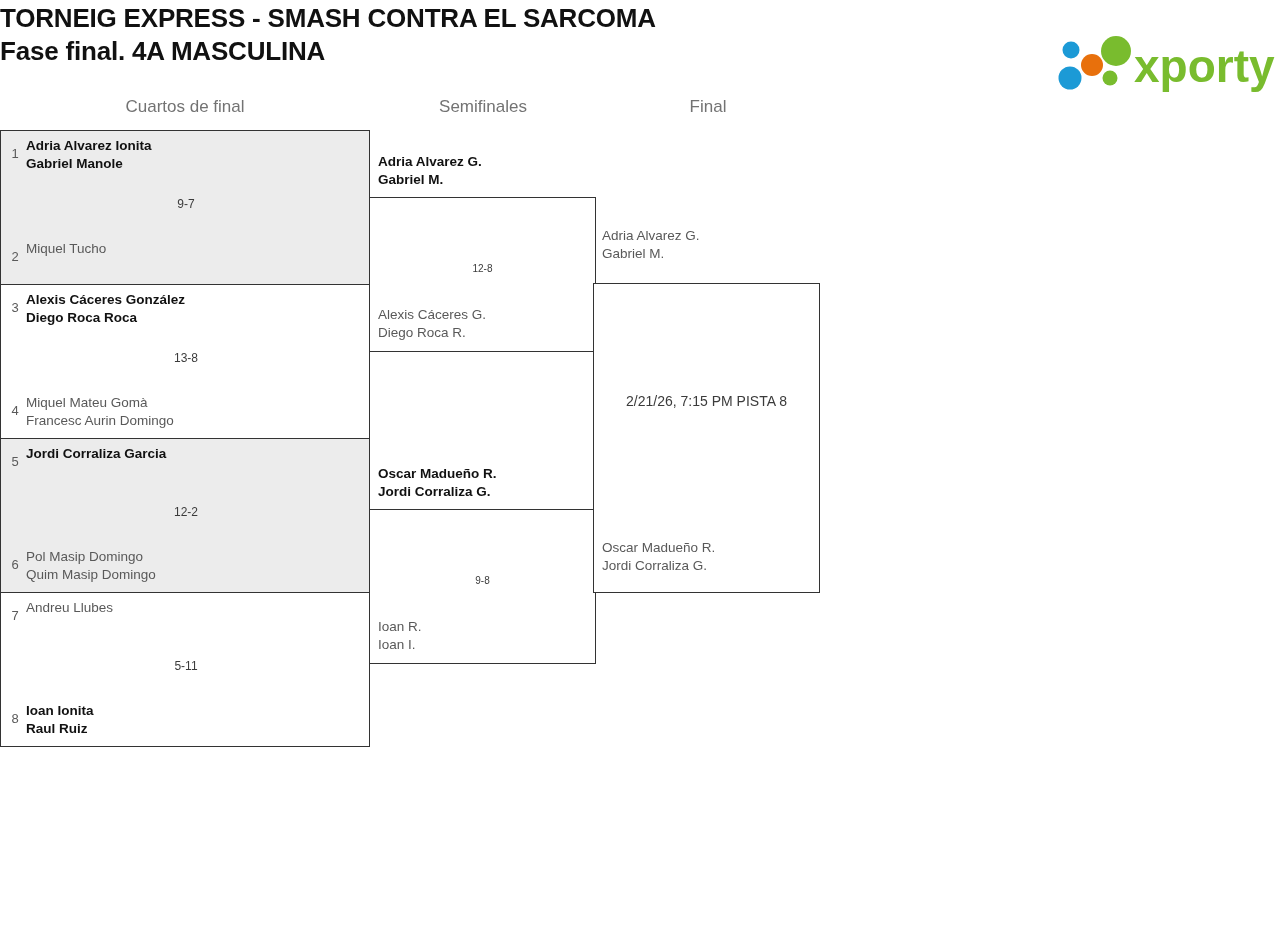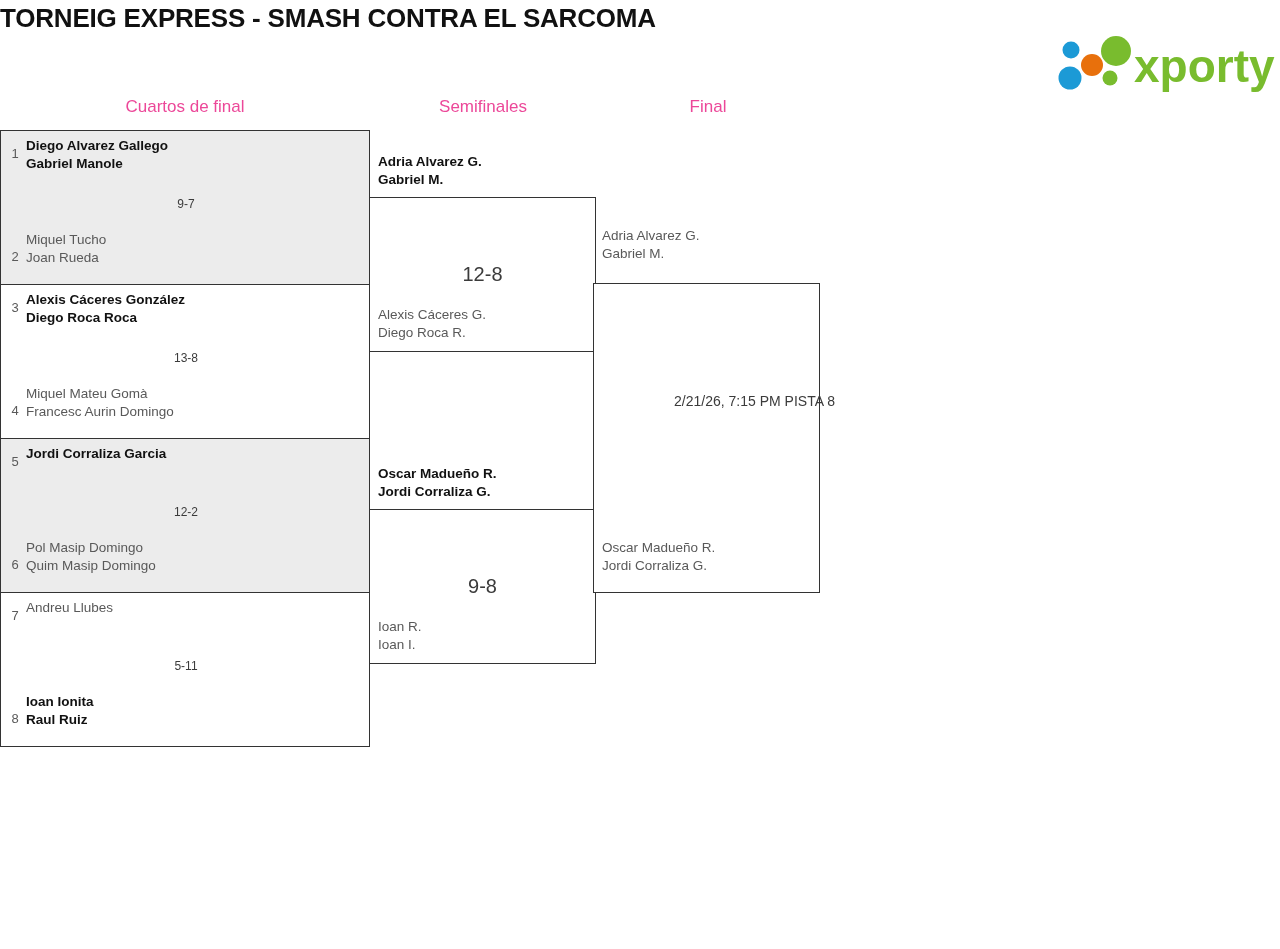--- a/index.html
+++ b/index.html
@@ -19,21 +19,21 @@
     font-size: 26px; font-weight: 700; color: #111111;
     line-height: 33px; letter-spacing: -0.2px; white-space: nowrap;
   }
   .title-line2 { font-weight: 700; }
 
   .logo { position: absolute; left: 1050px; top: 6px; width: 225px; height: 60px; margin-top: 28px; }
   .logo svg { display: block; }
 
   
   .round-head {
-    position: absolute; font-size: 17px; color: #ec4899;
+    position: absolute; font-size: 17px; color: #737373;
     font-weight: 400; text-align: center; white-space: nowrap;
   }
   .rh-qf   { left: 60px;  top: 97px; width: 250px; }
   .rh-sf   { left: 383px; top: 97px; width: 200px; }
   .rh-f    { left: 608px; top: 97px; width: 200px; }
 
   
   .bracket { position: absolute; left: 0; top: 130px; width: 900px; height: 625px; }
 
   
@@ -51,21 +51,21 @@
     font-size: 13px; color: #5a5a5a; font-weight: 400;
   }
   .seed.top { top: 15px; }
   .seed.bot { top: 118px; }
 
   .team {
     position: absolute; left: 25px; width: 320px;
     font-size: 13.5px; line-height: 18px;
   }
   .team.top { top: 6px; }
-  .team.bot { top: 100px; }
+  .team.bot { top: 109px; }
   .team .p { white-space: nowrap; }
   .winner .p { color: #111111; font-weight: 700; }
   .loser  .p { color: #595959; font-weight: 400; }
 
   .qf-score {
     position: absolute; left: 0; top: 66px; width: 370px;
     text-align: center; font-size: 12px; color: #3b3b3b; font-weight: 400;
   }
 
   
@@ -79,49 +79,50 @@
     border: 1px solid #333333; background: #ffffff;
   }
   .sf-team {
     position: absolute; left: 9px; width: 210px;
     font-size: 13.5px; line-height: 18px;
   }
   .sf-team.top { top: 6px; }
   .sf-team.bot { top: 159px; }
   .sf-score {
     position: absolute; left: 0; top: 116px; width: 227px;
-    text-align: center; font-size: 20px; color: #3b3b3b; font-weight: 400;
+    text-align: center; font-size: 10px; color: #3b3b3b; font-weight: 400;
   }
 
   
   .f-col { position: absolute; left: 593px; top: 0; width: 227px; }
   .f-box {
     position: absolute; left: 0; top: 153px; width: 227px; height: 310px;
     border: 1px solid #333333; background: #ffffff;
   }
   .f-team {
     position: absolute; left: 9px; width: 215px;
     font-size: 13.5px; line-height: 18px;
   }
   .f-team.top { top: 97px; }
   .f-team.bot { top: 409px; }
   .f-sched {
     position: absolute; left: 0; top: 263px; width: 227px;
     text-align: center; font-size: 14px; color: #3b3b3b;
-    font-weight: 400; white-space: nowrap; margin-left: 48px;
+    font-weight: 400; white-space: nowrap;
   }
 </style>
 </head>
 <body>
 
 <div class="page">
 
   <div class="header">
     <div class="title-block">
       <div>TORNEIG EXPRESS - SMASH CONTRA EL SARCOMA</div>
+      <div class="title-line2">Fase final. 4A MASCULINA</div>
     </div>
 
     <div class="logo">
       <svg width="225" height="60" viewBox="0 0 225 60" xmlns="http://www.w3.org/2000/svg">
         <circle cx="21" cy="16" r="8.5" fill="#1c9ad6"></circle>
         <circle cx="20" cy="44" r="11.5" fill="#1c9ad6"></circle>
         <circle cx="42" cy="31" r="11" fill="#e8700c"></circle>
         <circle cx="66" cy="17" r="15" fill="#79bc2e"></circle>
         <circle cx="60" cy="44" r="7.5" fill="#79bc2e"></circle>
         <text x="84" y="48" font-family="Liberation Sans, sans-serif" font-size="46" font-weight="700" fill="#79bc2e">xporty</text>
@@ -133,28 +134,27 @@
   <div class="round-head rh-sf">Semifinales</div>
   <div class="round-head rh-f">Final</div>
 
   <div class="bracket">
 
     <div class="qf-col">
 
       <div class="qf-match shaded">
         <div class="seed top">1</div>
         <div class="team top winner">
-          <div class="p">Diego Alvarez Gallego</div>
+          <div class="p">Adria Alvarez Ionita</div>
           <div class="p">Gabriel Manole</div>
         </div>
         <div class="qf-score">9-7</div>
         <div class="seed bot">2</div>
         <div class="team bot loser">
           <div class="p">Miquel Tucho</div>
-          <div class="p">Joan Rueda</div>
         </div>
       </div>
 
       <div class="qf-match">
         <div class="seed top">3</div>
         <div class="team top winner">
           <div class="p">Alexis Cáceres González</div>
           <div class="p">Diego Roca Roca</div>
         </div>
         <div class="qf-score">13-8</div>

